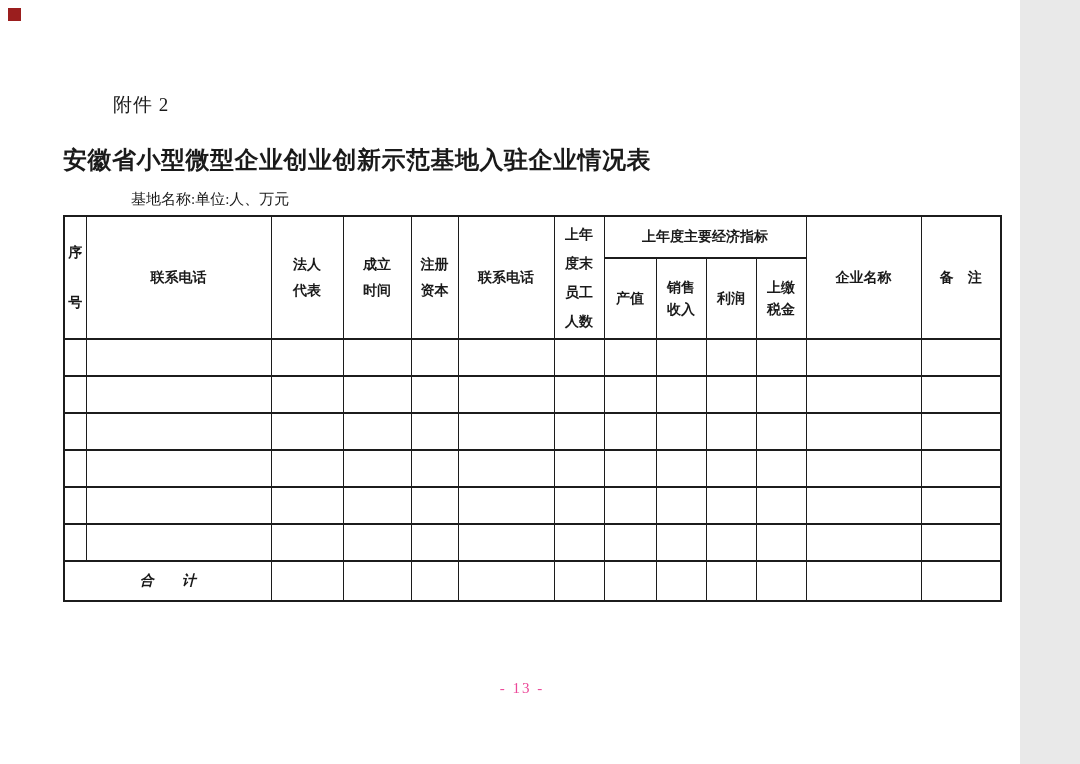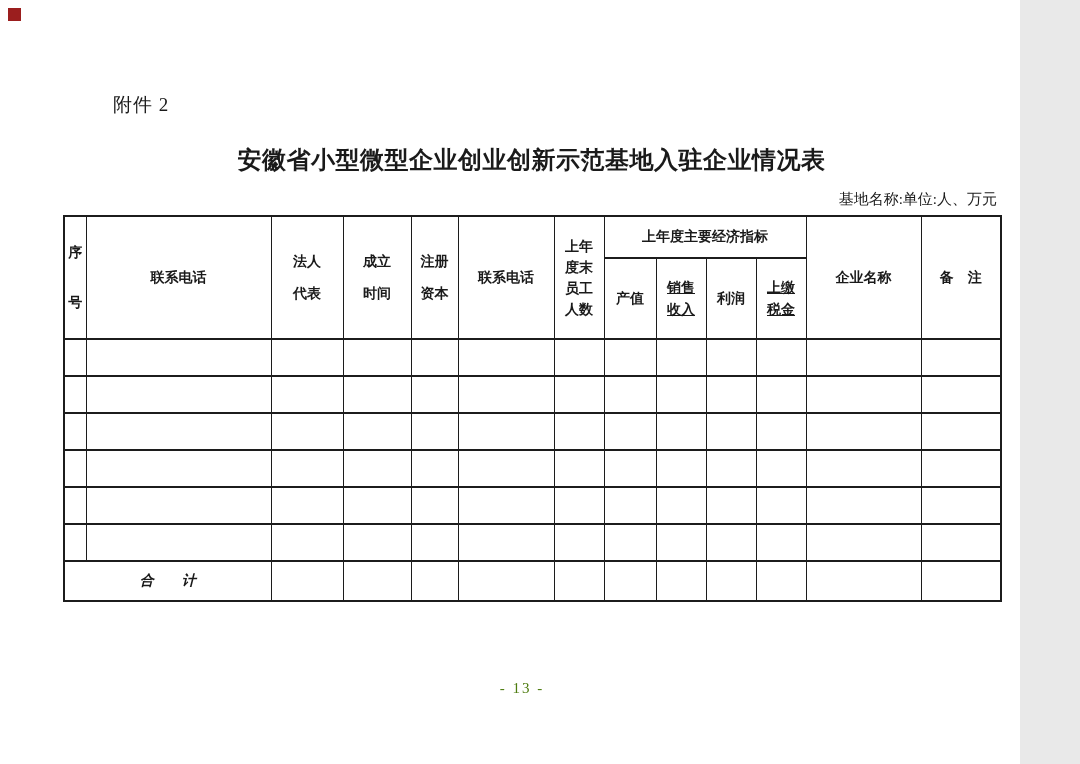--- a/index.html
+++ b/index.html
@@ -16,26 +16,26 @@
     position:absolute; left:8px; top:8px;
     width:13px; height:13px;
     background:#9b1e1e;
   }
   .attachment-label {
     position:absolute; left:113px; top:92px;
     font-size:19px; letter-spacing:1px;
   }
   .doc-title {
     position:absolute; left:63px; top:144px; width:937px;
-    text-align:center;
+    text-align:left;
     font-size:24px; font-weight:bold; letter-spacing:0.5px;
   }
   .meta-row {
-    position:absolute; left:70px; top:190px; width:937px;
-    display:flex; justify-content:flex-end;
+    position:absolute; left:79px; top:190px; width:937px;
+    display:flex; justify-content:flex-start;
     padding-left:52px; padding-right:10px;
     font-size:15px;
   }
   table.form-table {
     position:absolute; left:63px; top:215px; width:937px;
     border-collapse:collapse; table-layout:fixed;
     border:2px solid #1c1c1c;
   }
   .form-table th, .form-table td {
     border:1px solid #1c1c1c;
@@ -44,28 +44,28 @@
     font-size:14px;
     white-space:pre-line;
     overflow:hidden;
   }
   .form-table th { font-weight:bold; }
   tr.hdr-row-1 { height:42px; }
   tr.hdr-row-2 { height:81px; }
   tr.body-row  { height:37px; }
   tr.total-row { height:40px;font-style:italic; }
   .th-seq   { line-height:50px; }
-  .th-two   { line-height:32px;font-family:Liberation Serif, serif; }
-  .th-staff { line-height:21px; font-size:13.5px; }
-  .th-sub2  { line-height:22px;text-decoration:underline; }
+  .th-two   { line-height:26px;font-family:Liberation Serif, serif; }
+  .th-staff { line-height:29px; font-size:13.5px; }
+  .th-sub2  { line-height:22px; }
   .total-label-cell { font-size:16px; font-weight:bold; }
   .page-number {
     position:absolute; left:0; top:680px; width:1044px;
     text-align:center; font-size:15px; letter-spacing:2px;
-    color:#4d7c0f;
+    color:#ec4899;
   }
 </style>
 </head>
 <body>
 
 <div class="page">
 
   <div class="corner-mark"></div>
 
   <div class="attachment-label">附件 2</div>

